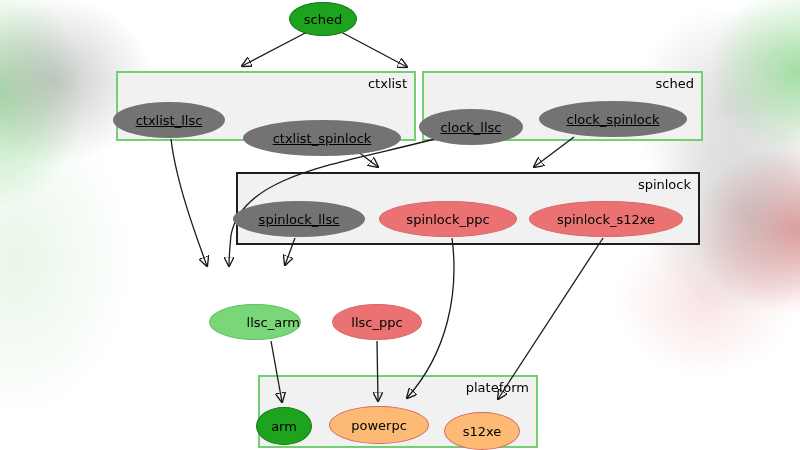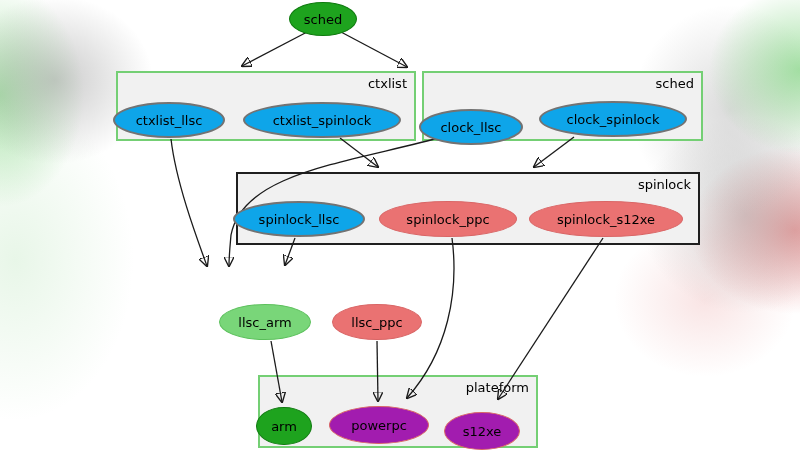--- a/index.html
+++ b/index.html
@@ -22,25 +22,25 @@
     position:absolute;background:#f1f1f1;border:2px solid #74cf74;box-sizing:border-box;margin-left:8px;
   }
   .cluster.black{border-color:#1f1f1f;}
   .cluster-label{
     position:absolute;top:3px;right:7px;font-size:13px;color:#000;
   }
   .node{
     position:absolute;border-radius:50%;display:flex;align-items:center;justify-content:center;
     font-size:13px;color:#000;box-sizing:border-box;white-space:nowrap;
   }
-  .node.gray  {background:#0ea5e9;border:2px solid #737373;}
+  .node.gray  {background:#737373;border:7px solid #737373;text-decoration:underline;}
   .node.dgreen{background:#1ea31e;border:1px solid #0f7a0f;}
   .node.lgreen{background:#79d679;border:1px solid #5cc05c;}
   .node.red   {background:#ea7272;border:1px solid #d96666;}
-  .node.red2  {background:#a21caf;border:1px solid #d96666;align-items:center;}
+  .node.red2  {background:#fdba74;border:1px solid #d96666;align-items:center;}
   #edges{position:absolute;left:0;top:0;pointer-events:none;}
   #edges path{stroke:#1a1a1a;stroke-width:1.3;fill:none;}
 </style>
 </head>
 <body>
 
 <div id="canvas">
 
   <div class="cluster" style="left:108px;top:71px;width:300px;height:70px;">
     <span class="cluster-label">ctxlist</span>
@@ -74,42 +74,42 @@
     <path d="M377,341 L378,401" marker-end="url(#arrow)"></path>
   </svg>
 
   <div class="node dgreen" style="left:289px;top:2px;width:68px;height:34px;">
     <span>sched</span>
   </div>
 
   <div class="node gray" style="left:113px;top:102px;width:112px;height:36px;">
     <span>ctxlist_llsc</span>
   </div>
-  <div class="node gray" style="left:243px;top:102px;width:158px;height:36px;text-align:right;">
+  <div class="node gray" style="left:243px;top:120px;width:158px;height:36px;text-align:right;">
     <span>ctxlist_spinlock</span>
   </div>
 
   <div class="node gray" style="left:419px;top:109px;width:104px;height:36px;">
     <span>clock_llsc</span>
   </div>
   <div class="node gray" style="left:539px;top:101px;width:148px;height:36px;">
     <span>clock_spinlock</span>
   </div>
 
   <div class="node gray" style="left:233px;top:201px;width:132px;height:36px;">
     <span>spinlock_llsc</span>
   </div>
   <div class="node red" style="left:379px;top:201px;width:138px;height:36px;">
     <span>spinlock_ppc</span>
   </div>
   <div class="node red" style="left:529px;top:201px;width:154px;height:36px;">
     <span>spinlock_s12xe</span>
   </div>
 
-  <div class="node lgreen" style="left:219px;top:304px;width:92px;height:36px;">
+  <div class="node lgreen" style="left:209px;top:304px;width:92px;height:36px;justify-content:flex-end;">
     <span>llsc_arm</span>
   </div>
   <div class="node red" style="left:332px;top:304px;width:90px;height:36px;">
     <span>llsc_ppc</span>
   </div>
 
   <div class="node dgreen" style="left:256px;top:407px;width:56px;height:38px;text-align:center;">
     <span>arm</span>
   </div>
   <div class="node red2" style="left:329px;top:406px;width:100px;height:38px;">

